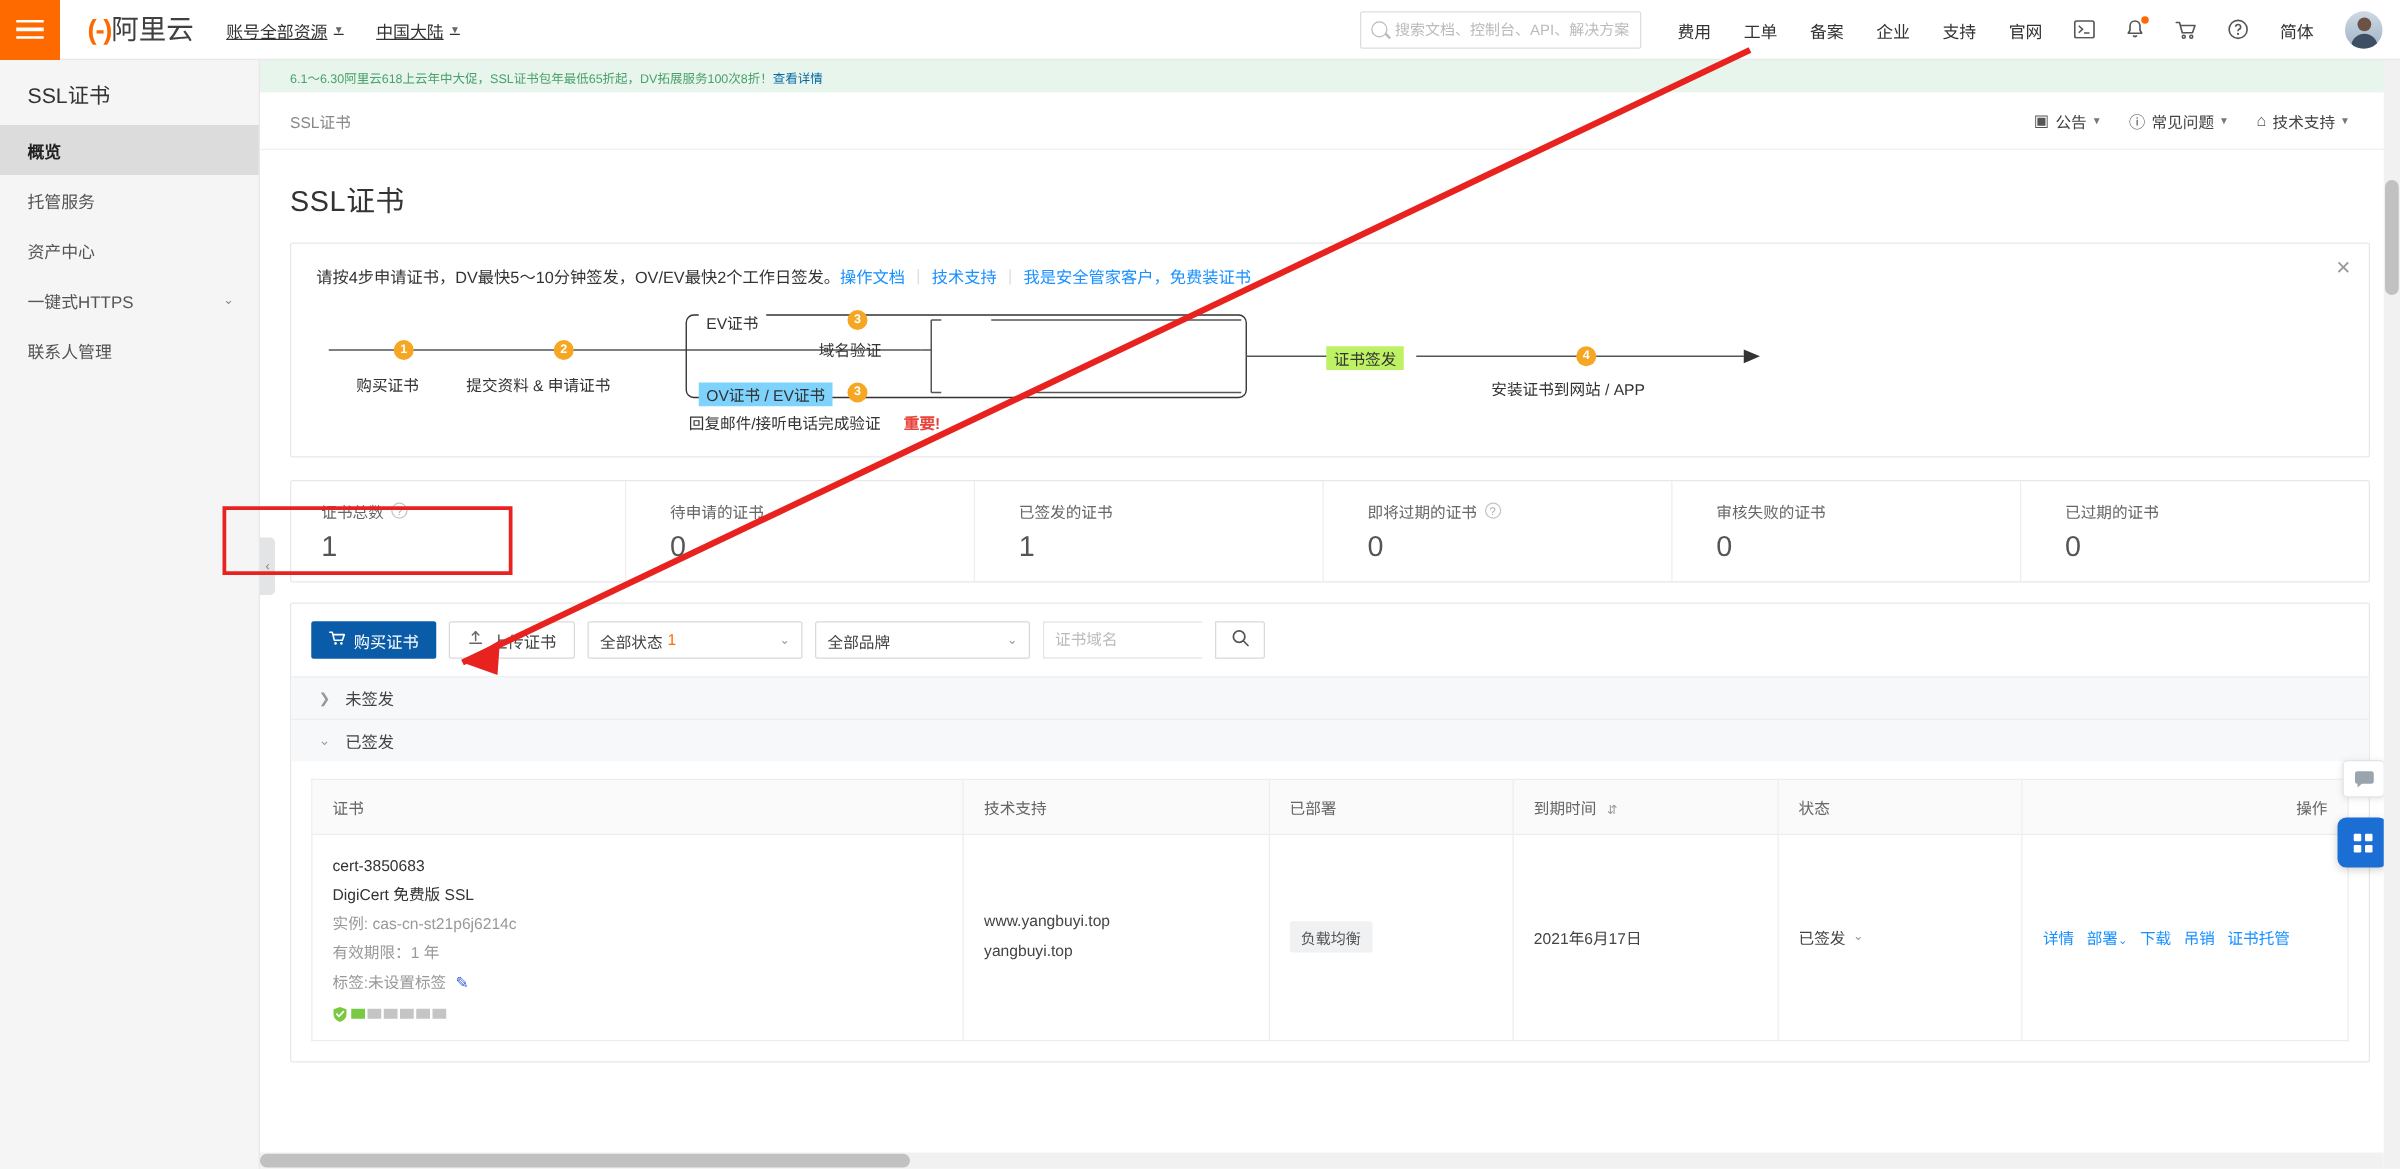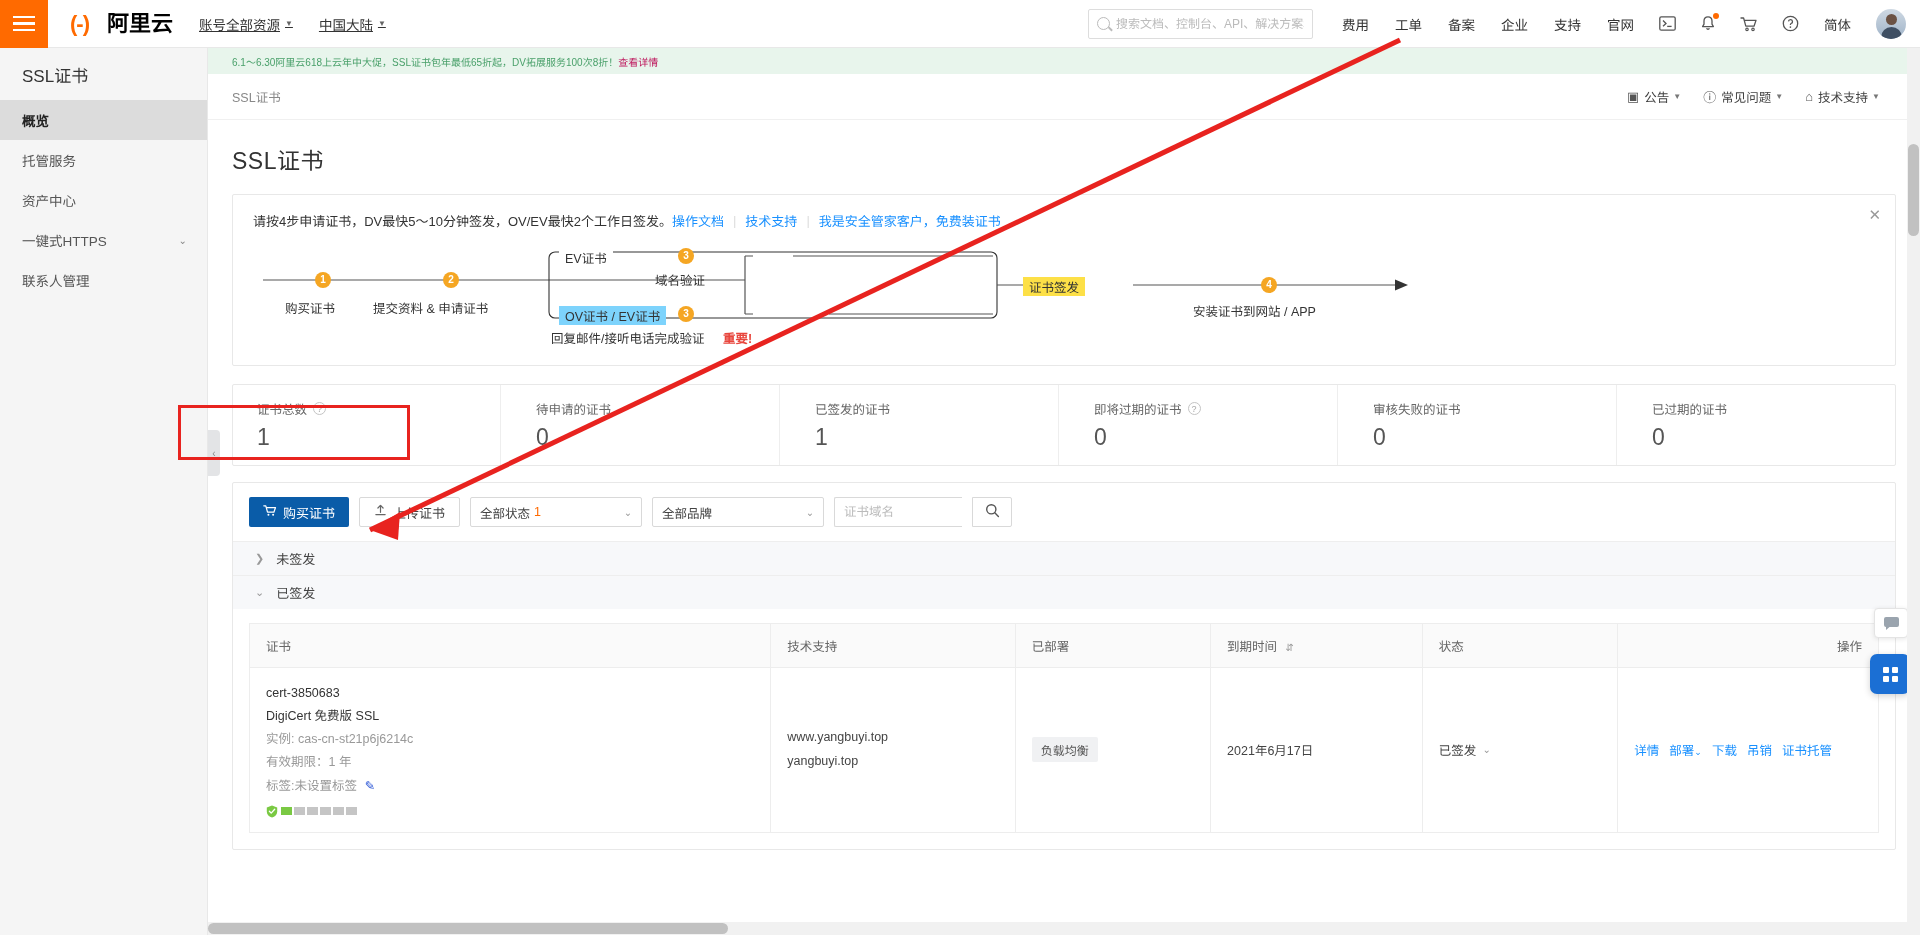--- a/index.html
+++ b/index.html
@@ -21,21 +21,21 @@
     display: flex; flex-direction: column; align-items: center;
     justify-content: center; gap: 4px; cursor: pointer; flex: 0 0 auto;
   }
   .hamburger span { display: block; width: 22px; height: 2.5px; background: #fff; }
   .logo-wrap { display: flex; align-items: center; margin-left: 22px; flex: 0 0 auto; cursor: pointer; }
   .logo-mark {
     color: #ff6a00; font-size: 22px; font-weight: bold;
     letter-spacing: -1px; line-height: 1;
   }
   .logo-text {
-    color: #000000; font-size: 22px; font-weight: bold; margin-left: 18px;
+    color: #404040; font-size: 22px; font-weight: normal; margin-left: 0;
     letter-spacing: 0px; line-height: 1;
   }
   .hdr-dd {
     margin-left: 26px; font-size: 13.5px; color: #333; cursor: pointer;
     display: flex; align-items: center; white-space: nowrap; text-decoration: underline;
   }
   .hdr-dd .caret { margin-left: 5px; font-size: 8px; color: #666; }
   .spacer { flex: 1 1 auto; }
   .searchbox {
     width: 225px; height: 30px; border: 1px solid #ddd; border-radius: 2px;
@@ -104,21 +104,21 @@
   }
   
   .main {
     position: absolute; top: 48px; left: 208px; width: 1712px; height: 887px;
     background: #f2f3f5; overflow: hidden;
   }
   .promo {
     height: 26px; background: #e8f5ec; display: flex; align-items: center;
     padding-left: 24px; font-size: 10px; color: #49a06a;
   }
-  .promo a { color: #be185d; text-decoration: none; cursor: pointer; }
+  .promo a { color: #0369a1; text-decoration: none; cursor: pointer; }
   .crumbbar {
     height: 46px; background: #fff; display: flex; align-items: center;
     padding: 0 40px 0 24px; border-bottom: 1px solid #f0f0f0;
   }
   .crumb { font-size: 12.5px; color: #888; cursor: pointer; }
   .hdr-right { margin-left: auto; display: flex; align-items: center; gap: 22px; }
   .hdr-right .hr-item {
     display: flex; align-items: center; font-size: 12.5px; color: #444; cursor: pointer;
   }
   .hdr-right .hr-item .gl { margin-right: 5px; font-size: 13px; color: #555; }
@@ -438,21 +438,21 @@
 
         <div class="lbl" style="left:306px; top:6px; background:#fff; padding:0 6px;">EV证书</div>
         <div class="num" style="left:425px; top:6px;">3</div>
         <div class="lbl" style="left:402px; top:28px;">域名验证</div>
 
         <div class="lbl" style="left:306px; top:64px; background:#7dd3fc; padding:0 6px;">OV证书 / EV证书</div>
         <div class="num" style="left:425px; top:64px;">3</div>
         <div class="lbl" style="left:298px; top:86px;">回复邮件/接听电话完成验证</div>
         <div class="lbl imp" style="left:470px; top:86px; font-weight:bold;">重要!</div>
 
-        <div class="lbl" style="left:770px; top:35px; background:#fde047; padding:0 6px;">证书签发</div>
+        <div class="lbl" style="left:808px; top:35px; background:#bef264; padding:0 6px;">证书签发</div>
         <div class="num" style="left:1008px; top:35px;">4</div>
         <div class="lbl" style="left:940px; top:59px;">安装证书到网站 / APP</div>
       </div>
     </div>
 
     <div class="stats">
       <div class="stat">
         <div class="lab">
           <span>证书总数</span>
           <span class="q">?</span>

